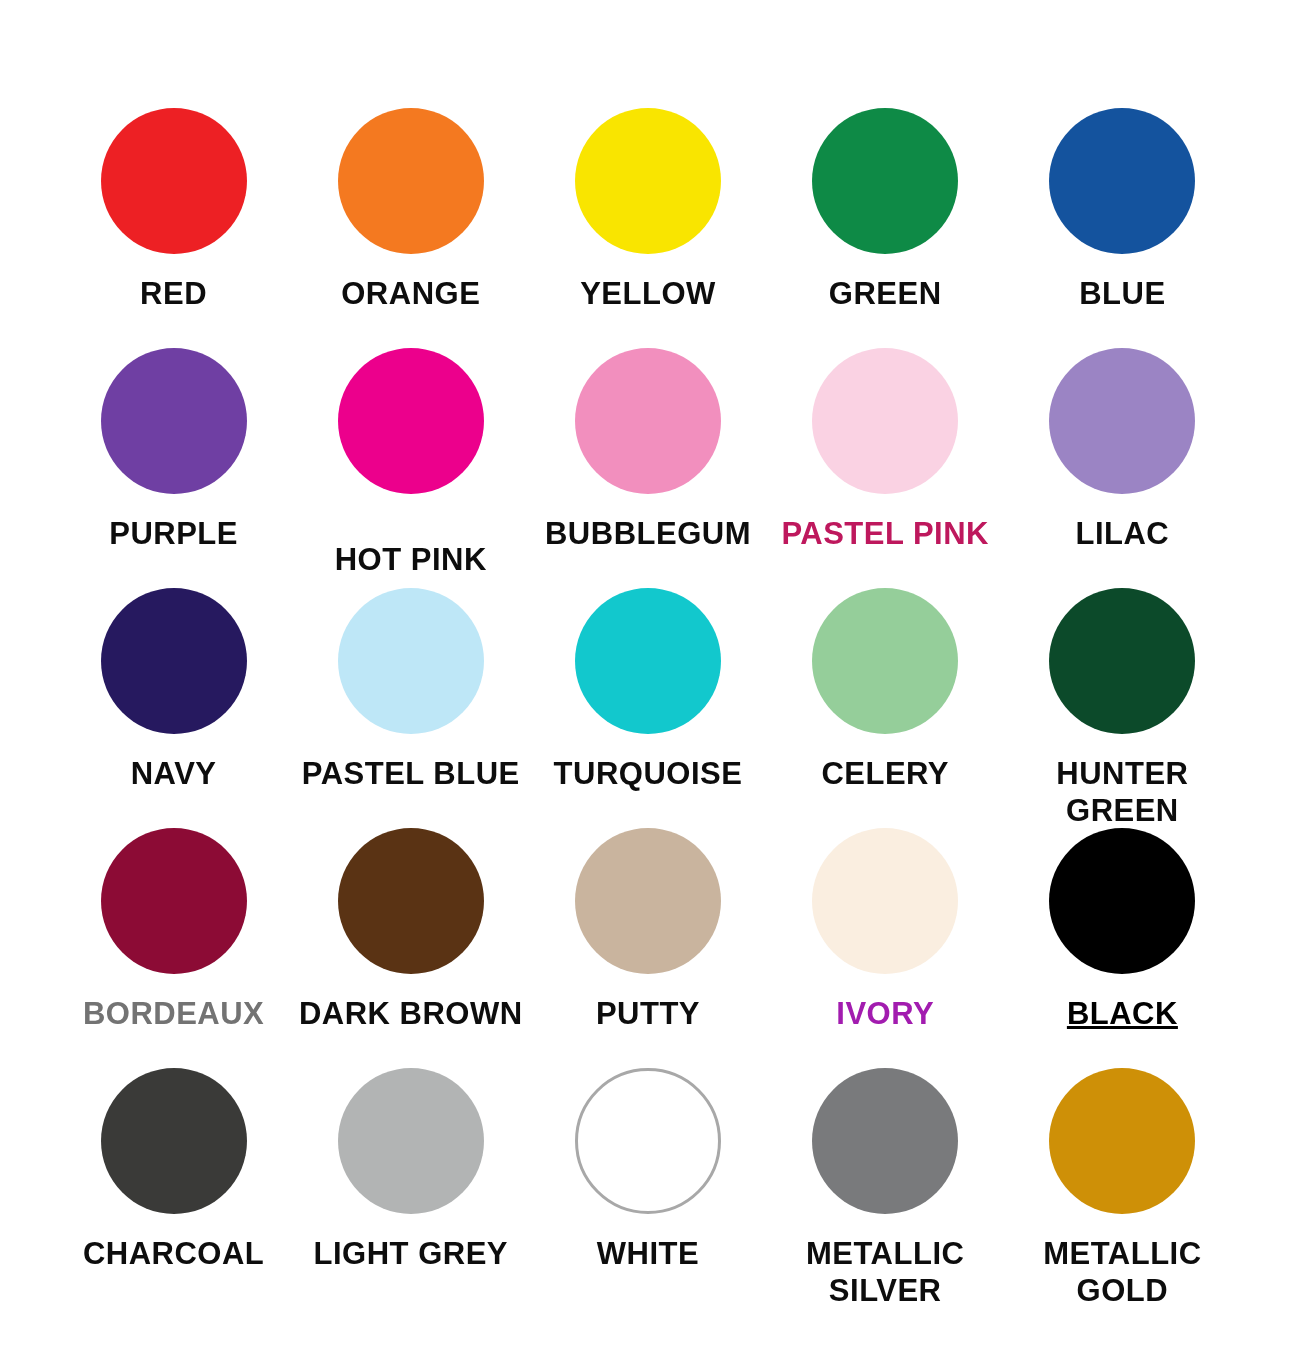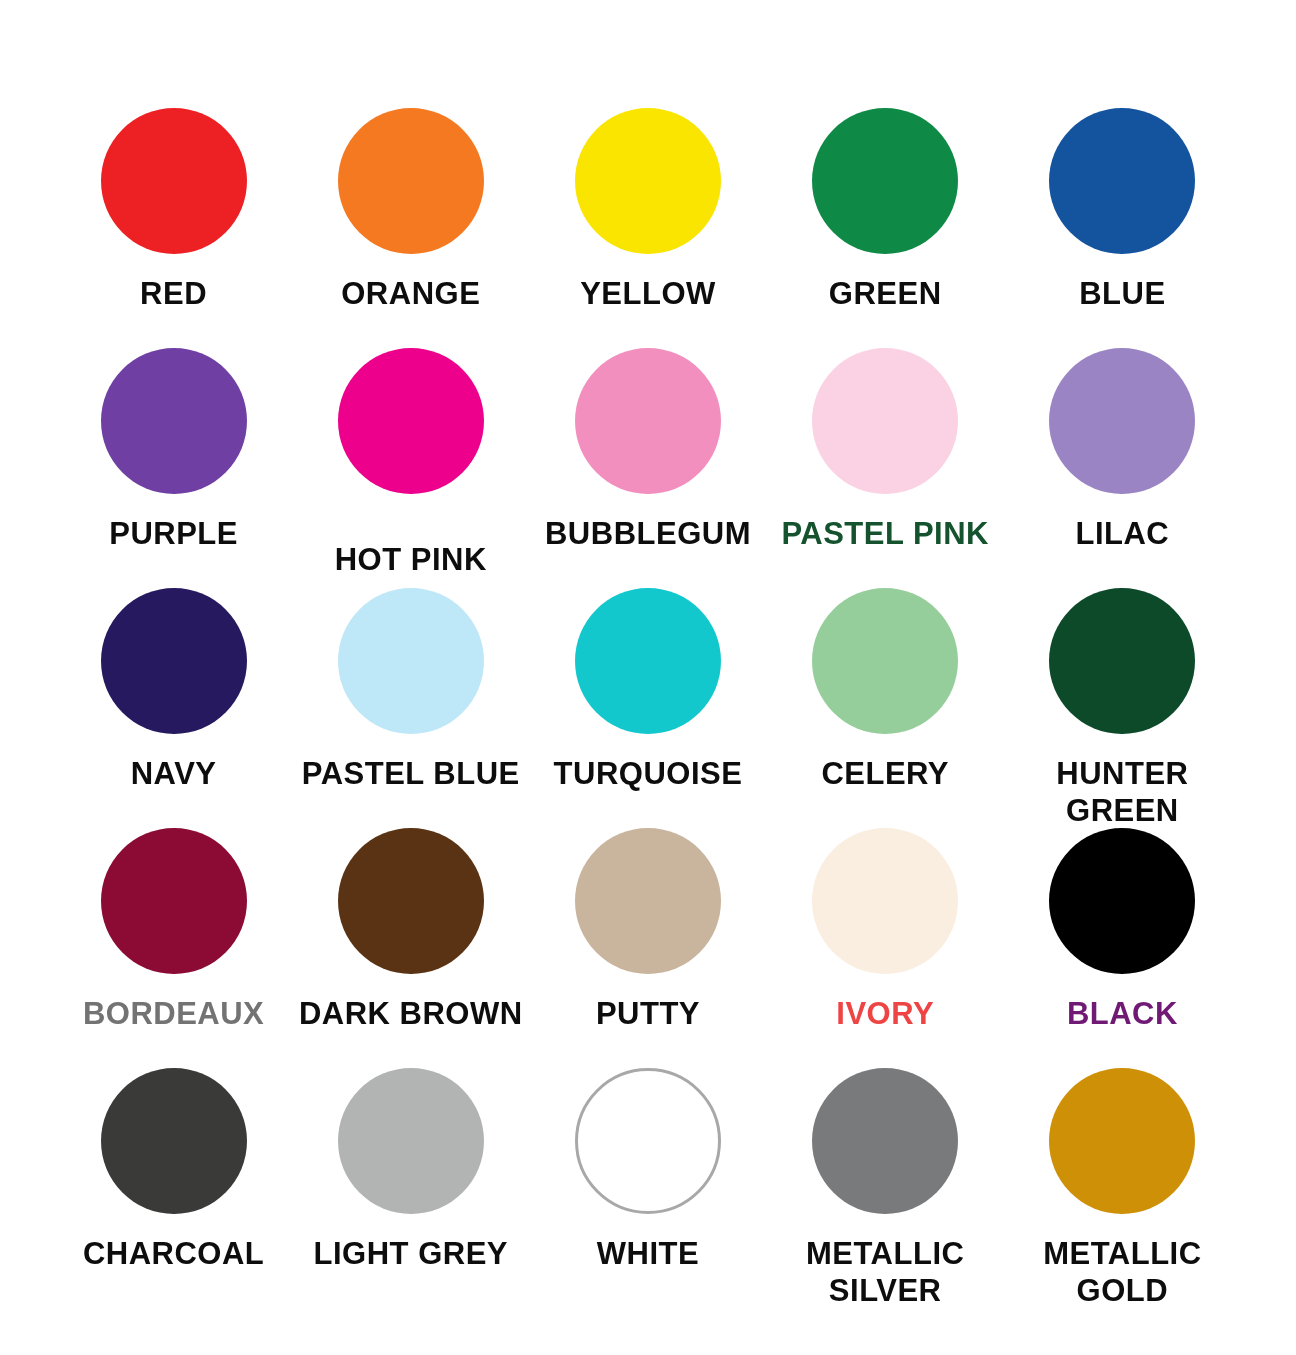--- a/index.html
+++ b/index.html
@@ -100,21 +100,21 @@
       <div class="swatch-cell">
         <div class="swatch-dot" style="background: rgb(236, 0, 140);"></div>
         <div class="swatch-label" style="color: rgb(13, 13, 13); margin-top: 48px;">HOT PINK</div>
       </div>
       <div class="swatch-cell">
         <div class="swatch-dot" style="background: rgb(242, 143, 190);"></div>
         <div class="swatch-label" style="color: rgb(13, 13, 13);">BUBBLEGUM</div>
       </div>
       <div class="swatch-cell">
         <div class="swatch-dot" style="background: rgb(250, 210, 227);"></div>
-        <div class="swatch-label" style="color: #14532d;">PASTEL PINK</div>
+        <div class="swatch-label" style="color: #be185d;">PASTEL PINK</div>
       </div>
       <div class="swatch-cell">
         <div class="swatch-dot" style="background: rgb(155, 132, 196);"></div>
         <div class="swatch-label" style="color: rgb(13, 13, 13);">LILAC</div>
       </div>
       <div class="swatch-cell">
         <div class="swatch-dot" style="background: rgb(38, 25, 95);"></div>
         <div class="swatch-label" style="color: rgb(13, 13, 13);">NAVY</div>
       </div>
       <div class="swatch-cell">
@@ -140,25 +140,25 @@
       <div class="swatch-cell">
         <div class="swatch-dot" style="background: rgb(90, 51, 20);"></div>
         <div class="swatch-label" style="color: rgb(13, 13, 13);">DARK BROWN</div>
       </div>
       <div class="swatch-cell">
         <div class="swatch-dot" style="background: rgb(201, 180, 158);"></div>
         <div class="swatch-label" style="color: rgb(13, 13, 13);">PUTTY</div>
       </div>
       <div class="swatch-cell">
         <div class="swatch-dot" style="background: rgb(250, 238, 224);"></div>
-        <div class="swatch-label" style="color: #ef4444;">IVORY</div>
+        <div class="swatch-label" style="color: #a21caf;">IVORY</div>
       </div>
       <div class="swatch-cell">
         <div class="swatch-dot" style="background: rgb(0, 0, 0);"></div>
-        <div class="swatch-label" style="color: #701a75;">BLACK</div>
+        <div class="swatch-label" style="color: #000000; text-decoration: underline;">BLACK</div>
       </div>
       <div class="swatch-cell">
         <div class="swatch-dot" style="background: rgb(58, 58, 56);"></div>
         <div class="swatch-label" style="color: rgb(13, 13, 13);">CHARCOAL</div>
       </div>
       <div class="swatch-cell">
         <div class="swatch-dot" style="background: rgb(178, 180, 180);"></div>
         <div class="swatch-label" style="color: rgb(13, 13, 13);">LIGHT GREY</div>
       </div>
       <div class="swatch-cell">

